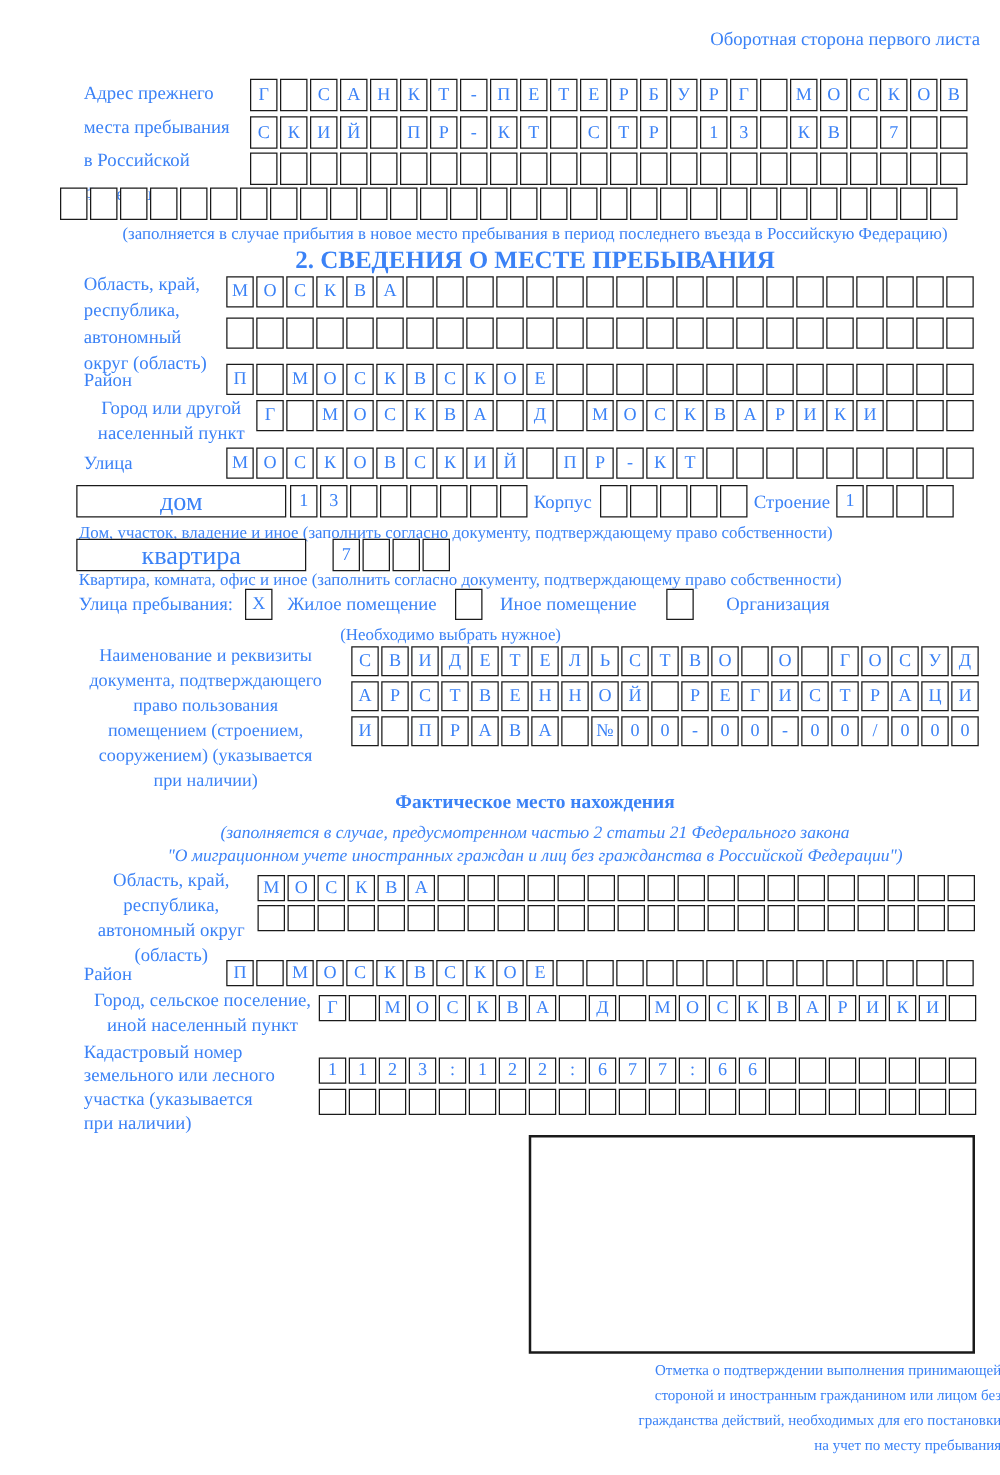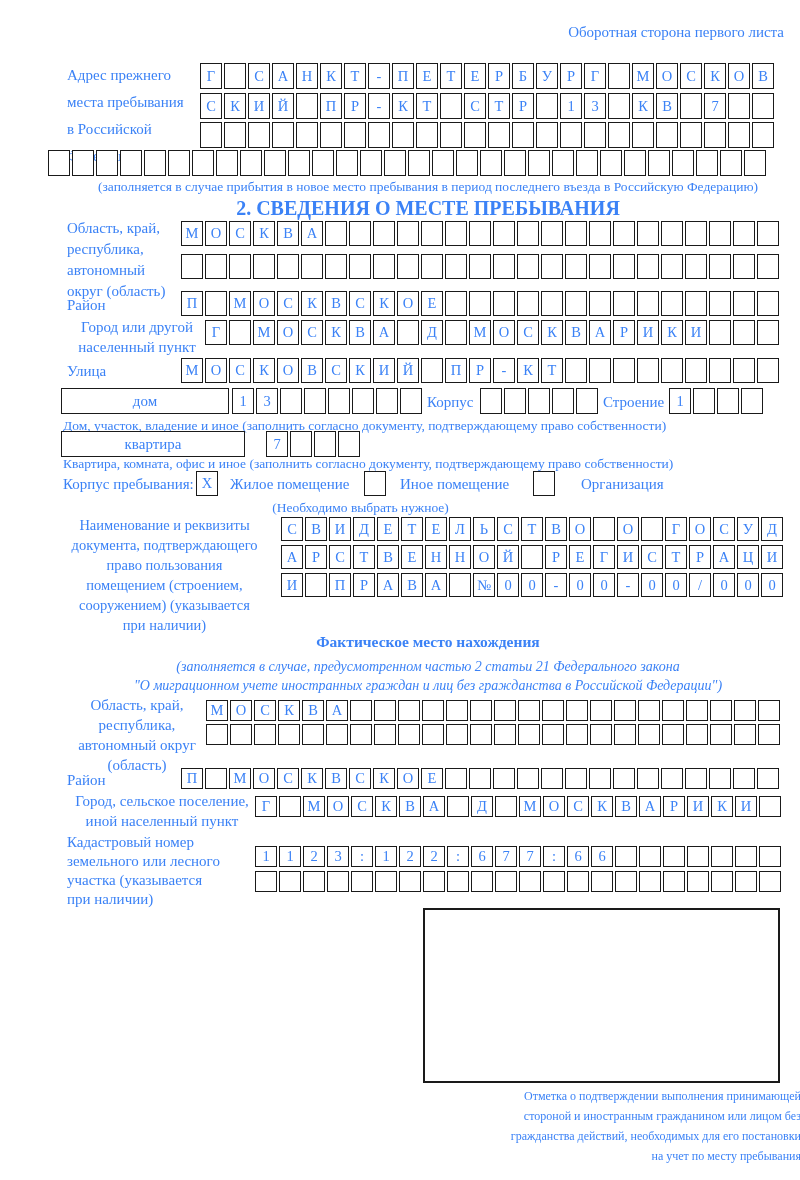--- a/index.html
+++ b/index.html
@@ -24,21 +24,21 @@
     box-sizing:border-box;flex:0 0 22px;width:22px;border:1.5px solid #1a1a1a;
     display:flex;align-items:center;justify-content:center;
     font-size:14.5px;background:#fff;
   }
   .h26 .cell{height:26px;}
   .h25 .cell{height:25px;}
   .h24 .cell{height:24px;}
   .h21 .cell{height:21px;}
   .widebox{
     box-sizing:border-box;border:1.6px solid #1a1a1a;height:26px;
-    display:flex;align-items:center;justify-content:center;font-size:15px;background:#fff;
+    display:flex;align-items:center;justify-content:center;font-size:21px;background:#fff;
   }
   .checkcell{
     box-sizing:border-box;position:absolute;width:22px;height:25px;border:1.6px solid #1a1a1a;
     display:flex;align-items:center;justify-content:center;font-size:14.5px;background:#fff;
   }
   .bigbox{box-sizing:border-box;border:2px solid #1a1a1a;background:#fff;}
 </style>
 </head>
 <body>
 
@@ -340,21 +340,21 @@
 
   <div class="abs widebox" style="left:33px;top:431px;width:184px;">квартира</div>
   <div class="abs boxrow h26" style="left:238px;top:431px;">
       <span class="cell">7</span>
       <span class="cell"></span>
       <span class="cell"></span>
       <span class="cell"></span>
     </div>
   <div class="abs caption" style="left:35px;top:456px;">Квартира, комната, офис и иное (заполнить согласно документу, подтверждающему право собственности)</div>
 
-  <div class="abs label" style="left:35px;top:474px;">Корпус пребывания:</div>
+  <div class="abs label" style="left:35px;top:474px;">Улица пребывания:</div>
   <div class="checkcell" style="left:168px;top:471px;">X</div>
   <div class="abs label" style="left:202px;top:474px;">Жилое помещение</div>
   <div class="checkcell" style="left:336px;top:471px;"></div>
   <div class="abs label" style="left:372px;top:474px;">Иное помещение</div>
   <div class="checkcell" style="left:505px;top:471px;"></div>
   <div class="abs label" style="left:553px;top:474px;">Организация</div>
   <div class="abs caption" style="left:160px;top:500px;width:345px;text-align:center;">(Необходимо выбрать нужное)</div>
 
   <div class="abs label lh20" style="left:29px;top:515px;width:215px;font-size:14.5px;">Наименование и реквизиты
 документа, подтверждающего

